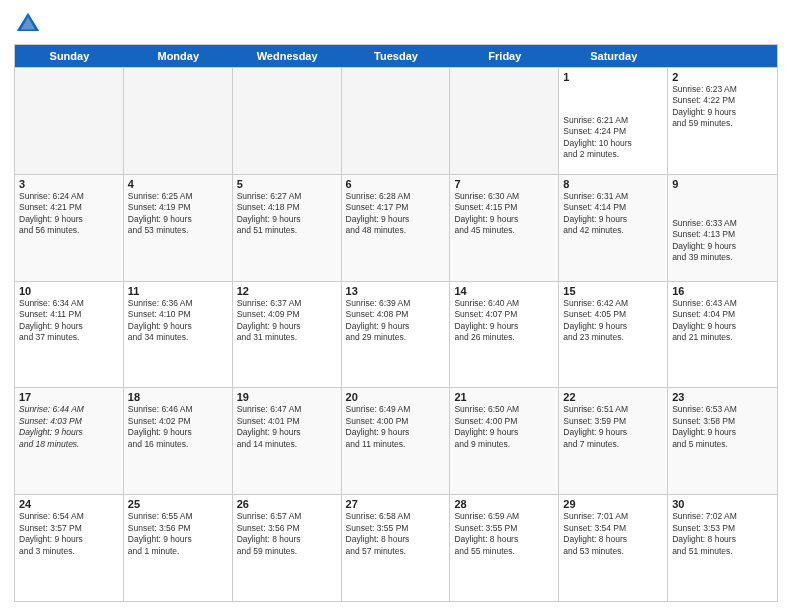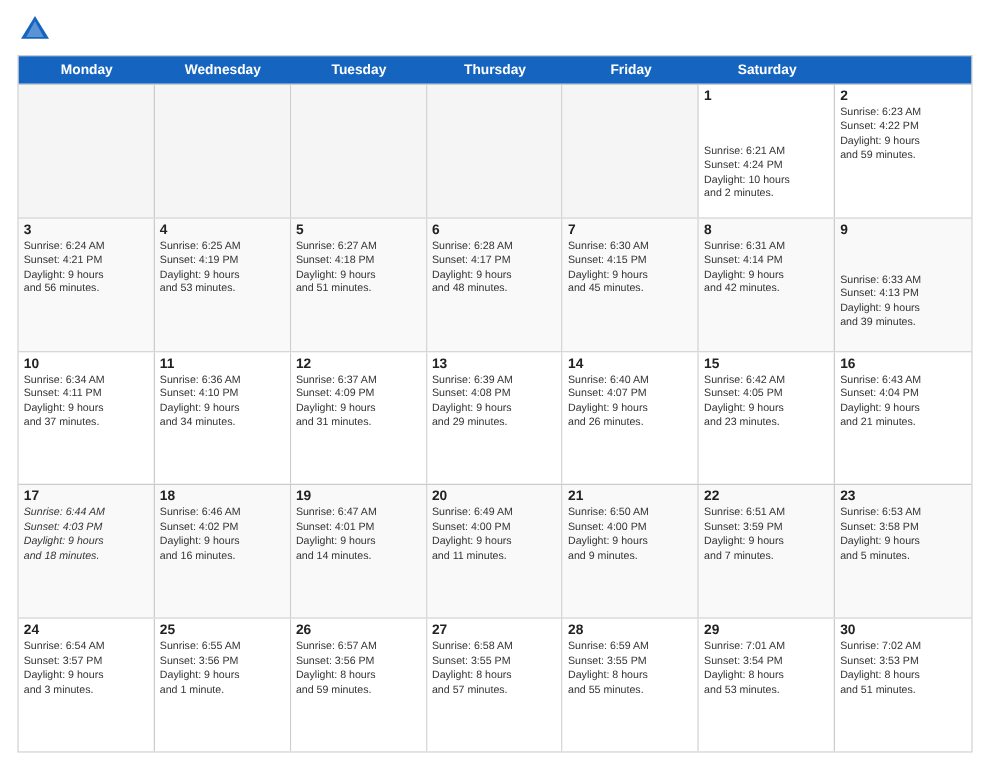--- a/index.html
+++ b/index.html
@@ -115,24 +115,24 @@
       </div>
     </div>
     <div class="title-area">
       <div class="month-title"></div>
       <div class="location"></div>
     </div>
   </div>
 
   <div class="calendar">
     <div class="cal-header">
+    <div class="cal-header-cell">Sunday</div>
         <div class="cal-header-cell">Monday</div>
         <div class="cal-header-cell">Wednesday</div>
         <div class="cal-header-cell">Tuesday</div>
-        <div class="cal-header-cell">Thursday</div>
         <div class="cal-header-cell">Friday</div>
         <div class="cal-header-cell">Saturday</div>
       </div>
     <div class="cal-body">
     <div class="cal-row">
           <div class="cal-cell empty"></div>
           <div class="cal-cell empty"></div>
           <div class="cal-cell empty"></div>
           <div class="cal-cell empty"></div>
           <div class="cal-cell empty"></div>

